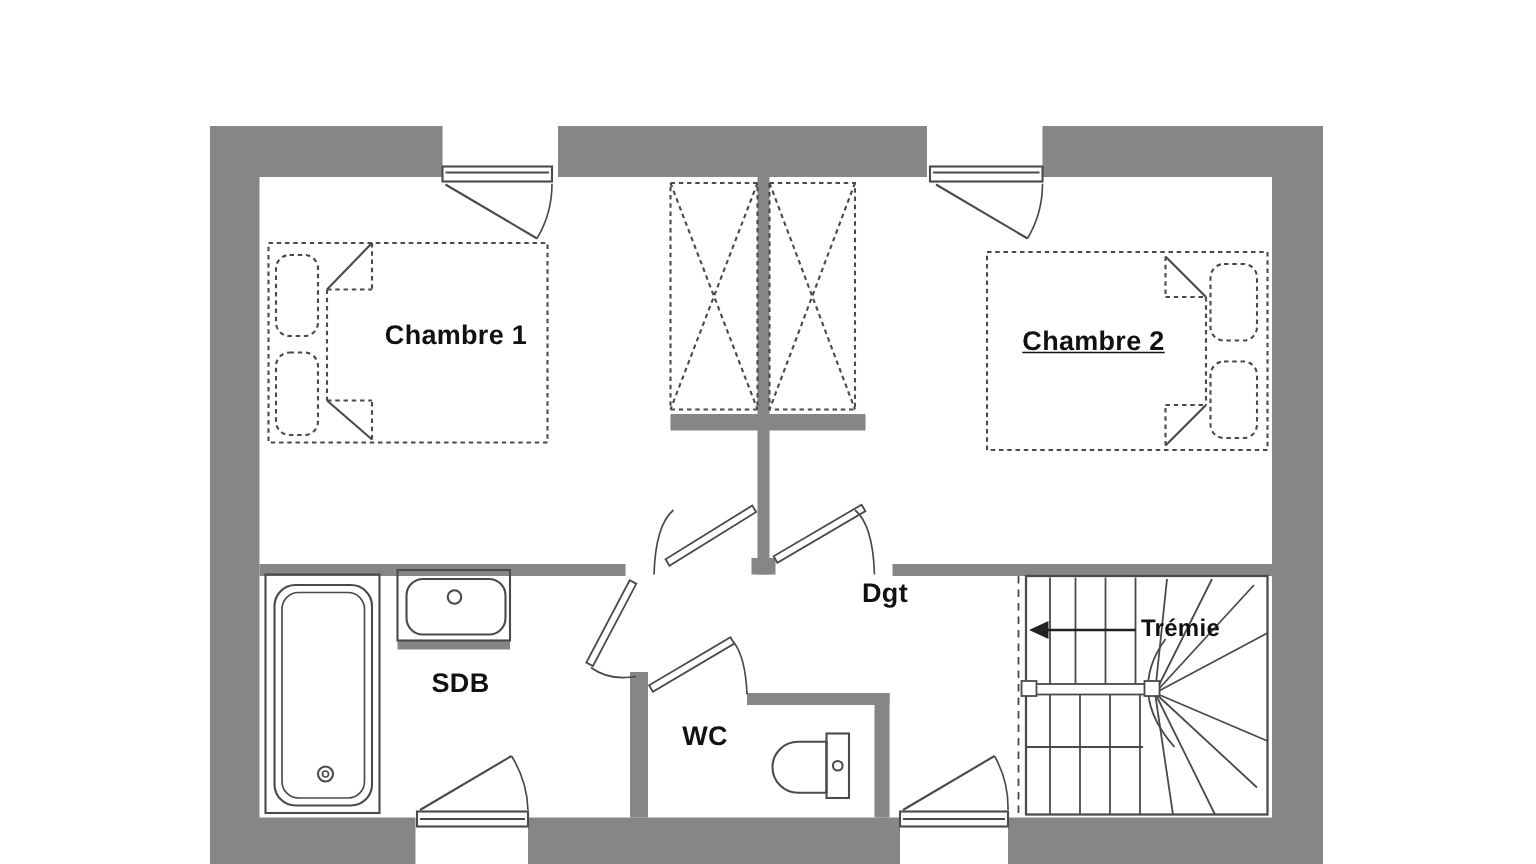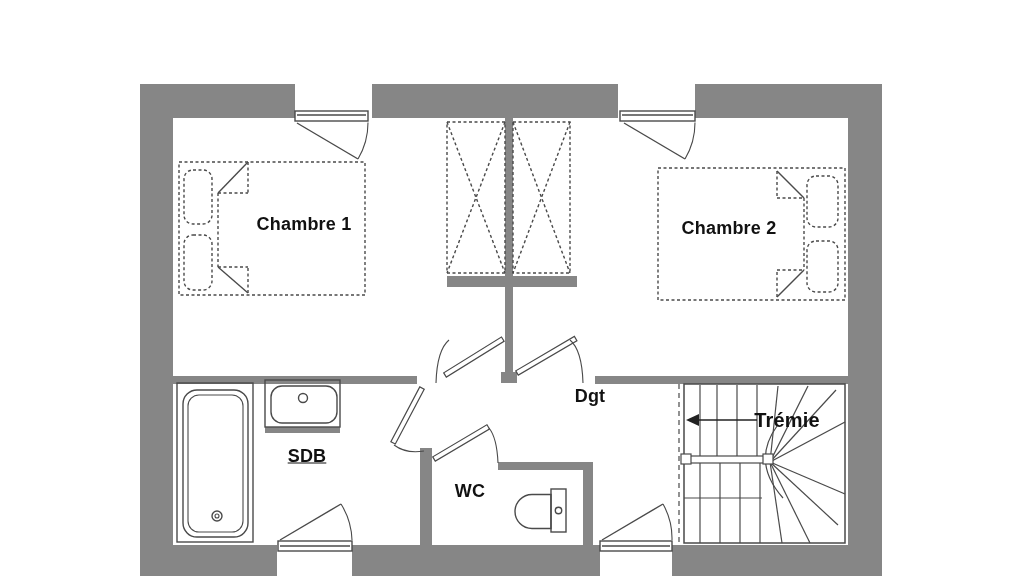--- a/index.html
+++ b/index.html
@@ -2,21 +2,21 @@
 <html><head>
 <meta charset="utf-8">
 <style>
   html,body{margin:0;padding:0;background:#ffffff;}
   #stage{position:relative;width:1000px;height:576px;background:#ffffff;overflow:hidden;
          font-family:"Liberation Sans", sans-serif;}
   .wall{position:absolute;background:#868686;}
   svg{position:absolute;left:0;top:0;}
   .room-label{position:absolute;transform:translate(-50%,-50%);font-weight:bold;color:#111;
               font-size:18px;white-space:nowrap;letter-spacing:0.2px;}
-  .room-label.small{font-size:20px;}
+  .room-label.small{font-size:16px;}
 </style>
 </head>
 <body>
 
 <div id="stage">
 
   <div class="wall" style="left:140px;top:84px;width:155px;height:34px;"></div>
   <div class="wall" style="left:372px;top:84px;width:246px;height:34px;"></div>
   <div class="wall" style="left:695px;top:84px;width:187px;height:34px;"></div>
   <div class="wall" style="left:140px;top:84px;width:33px;height:492px;"></div>
@@ -167,19 +167,19 @@
       <rect x="763" y="454" width="10" height="10" fill="#fff"></rect>
 
       <g>
         <line x1="697" y1="420" x2="757" y2="420" stroke="#222" stroke-width="1.6"></line>
         <polygon points="686,420 699,414 699,426" fill="#222" stroke="none"></polygon>
       </g>
     </g>
   </svg>
 
   <div class="room-label" style="left:304px;top:224px;">Chambre 1</div>
-  <div class="room-label" style="left:729px;top:228px;">Chambre 2</div>
-  <div class="room-label" style="left:307px;top:456px;text-decoration:underline;">SDB</div>
+  <div class="room-label" style="left:729px;top:228px;text-decoration:underline;">Chambre 2</div>
+  <div class="room-label" style="left:307px;top:456px;">SDB</div>
   <div class="room-label" style="left:470px;top:491px;">WC</div>
   <div class="room-label" style="left:590px;top:396px;">Dgt</div>
   <div class="room-label small" style="left:787px;top:420px;">Trémie</div>
 
 </div>
 
 </body></html>

